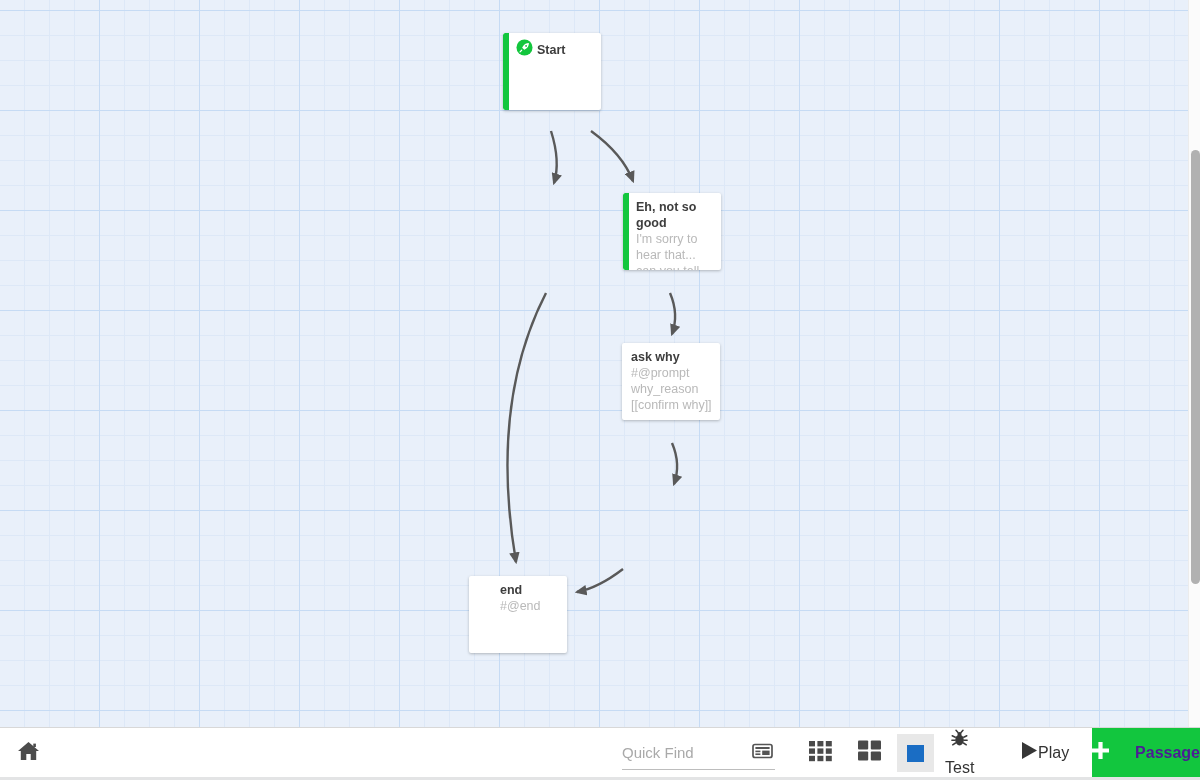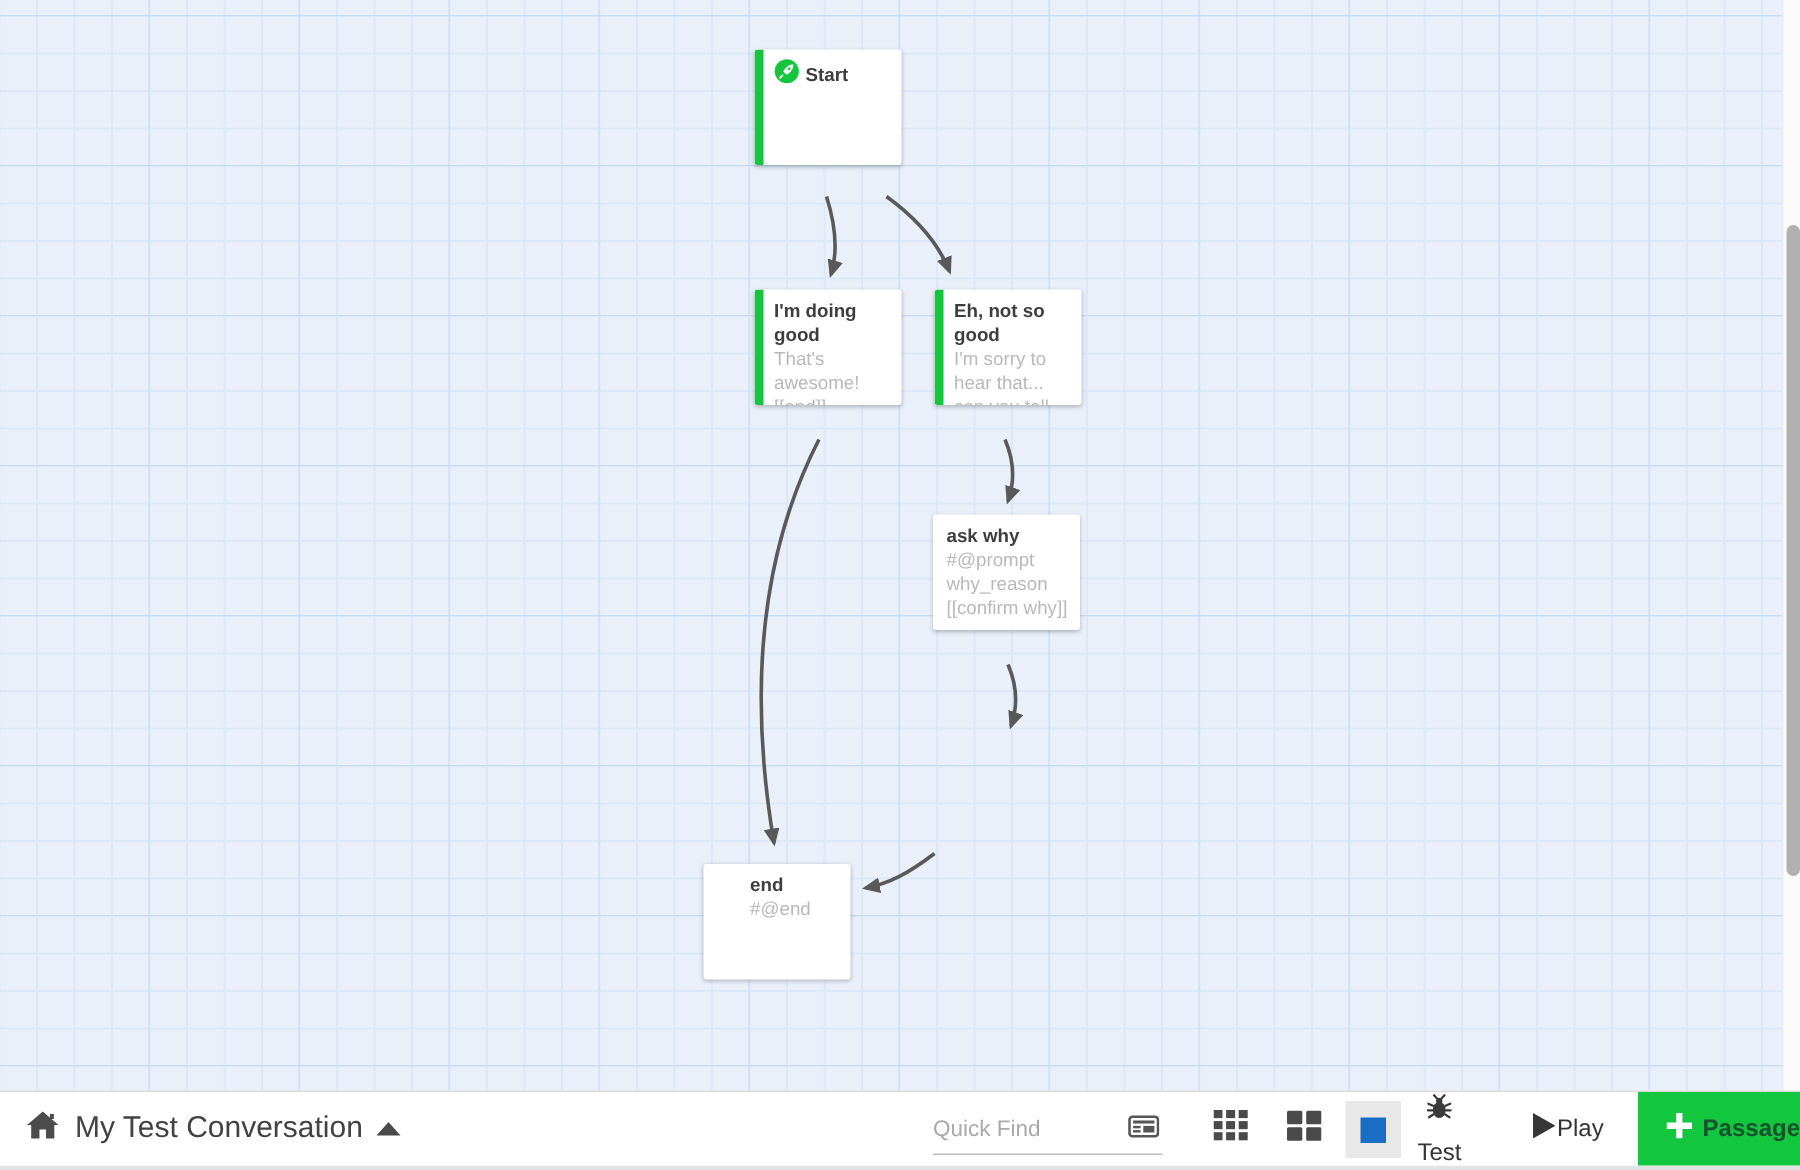--- a/index.html
+++ b/index.html
@@ -60,22 +60,22 @@
     color:#555; background:transparent; font-family:"Liberation Sans",sans-serif; }
   .quick-find input::placeholder { color:#a9a9a9; }
   .qf-icon { position:absolute; right:2px; top:7px; }
   .tb-view { width:44px; justify-content:center; }
   .v1 { left:798px; } .v2 { left:847px; }
   .zoom-active { left:897px; top:6px; height:38px; width:37px;
     background:#e8e8e8; justify-content:center; }
   .blue-square { width:17px; height:17px; background:#1a6dc4; }
   .tb-test { left:945px; gap:7px; font-size:16px; color:#333;flex-direction:column; }
   .tb-play { left:1022px; gap:1px; font-size:16px; color:#333; }
-  .tb-passage { left:1092px; width:108px; background:#12c63e; color:#14532d;
-    justify-content:flex-end; gap:7px; font-size:16px; font-weight:bold; }
+  .tb-passage { left:1092px; width:108px; background:#12c63e; color:#4c1d95;
+    justify-content:space-between; gap:7px; font-size:16px; font-weight:bold; }
   .lbl { display:inline-block; }
 </style>
 </head>
 <body>
 
 <div class="app">
 
   <div class="canvas">
 
     <svg class="links">
@@ -100,25 +100,20 @@
             <circle cx="9" cy="9" r="8.5" fill="#13c63d"></circle>
             <path fill="#fff" d="M13.7 4.3 C11 4.4 8.9 5.5 7.6 7.5 L6.5 9.2 8.8 11.5 10.5 10.4 C12.5 9.1 13.6 7 13.7 4.3 Z"></path>
             <circle cx="10.7" cy="7.3" r="1" fill="#13c63d"></circle>
             <path d="M6 11.9 L4.3 13.6" stroke="#fff" stroke-width="1.3" stroke-linecap="round"></path>
           </svg>
         </span>
         <span class="node-title">Start</span>
       </div>
     </div>
 
-    <div class="node barred n1">
-      <div class="status-bar"></div>
-      <div class="node-title">I'm doing good</div>
-      <div class="node-body">That's awesome! [[end]]</div>
-    </div>
 
     <div class="node barred n2">
       <div class="status-bar"></div>
       <div class="node-title">Eh, not so good</div>
       <div class="node-body">I'm sorry to hear that... can you tell me why? [[ask</div>
     </div>
 
     <div class="node n3">
       <div class="node-title">ask why</div>
       <div class="node-body">#@prompt why_reason [[confirm why]]</div>
@@ -141,24 +136,20 @@
 
     <div class="tb-item tb-home">
       <span>
         <svg width="23" height="20" viewBox="0 0 23 20">
           <path fill="#4c4c4c" d="M11.5 1 L22 10 H19.2 V19 H13.7 V13 H9.3 V19 H3.8 V10 H1 Z"></path>
           <rect x="16.3" y="2.6" width="2.6" height="3.4" fill="#4c4c4c"></rect>
         </svg>
       </span>
     </div>
 
-    <div class="tb-item tb-title">
-      <span class="lbl">My Test Conversation</span>
-      <span class="caret-up"></span>
-    </div>
 
     <div class="tb-item quick-find">
       <input type="text" placeholder="Quick Find" style="">
       <span class="qf-icon">
         <svg width="21" height="16" viewBox="0 0 21 16">
           <rect x="1" y="1.5" width="19" height="13" rx="2" fill="none" stroke="#555" stroke-width="1.7"></rect>
           <rect x="3.4" y="4" width="14.2" height="2" fill="#555"></rect>
           <rect x="3.4" y="7.6" width="5" height="1.6" fill="#555"></rect>
           <rect x="3.4" y="10.4" width="5" height="1.6" fill="#555"></rect>
           <rect x="10.2" y="7.6" width="7.4" height="4.4" fill="#555"></rect>

